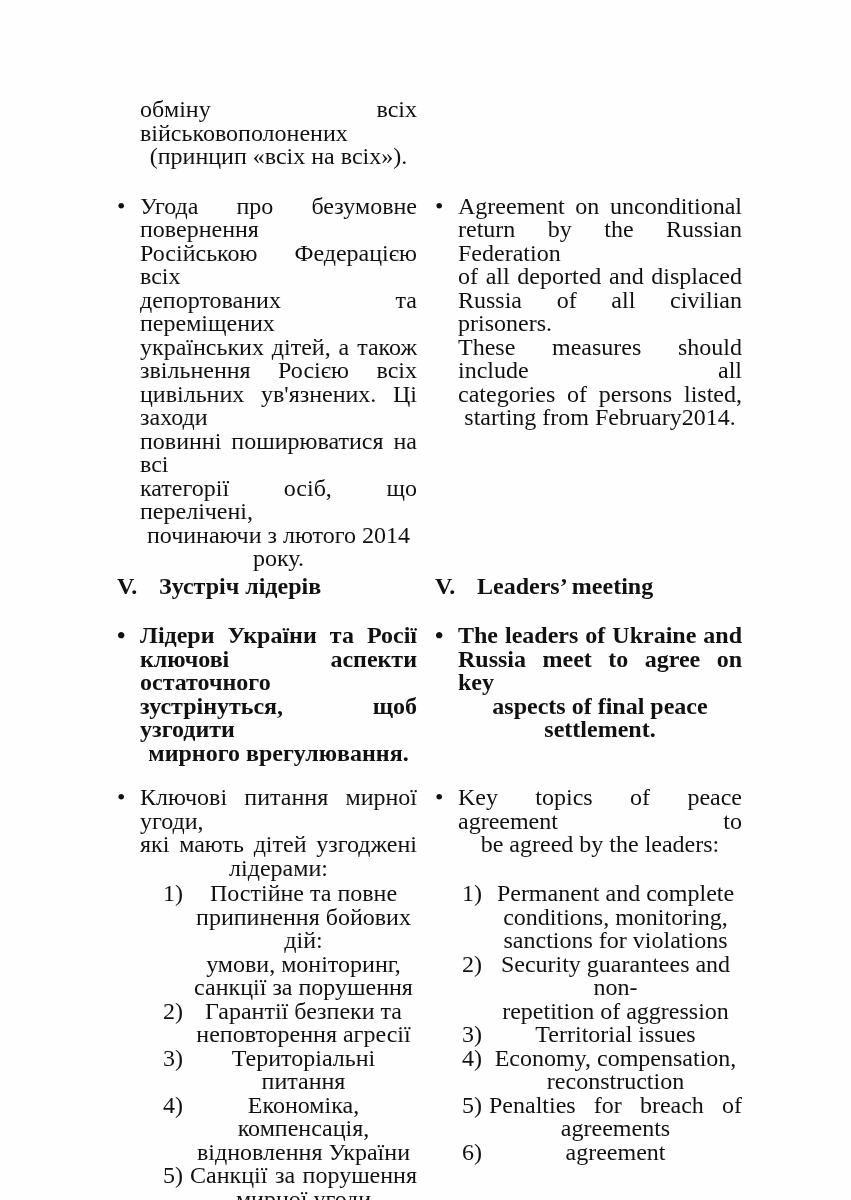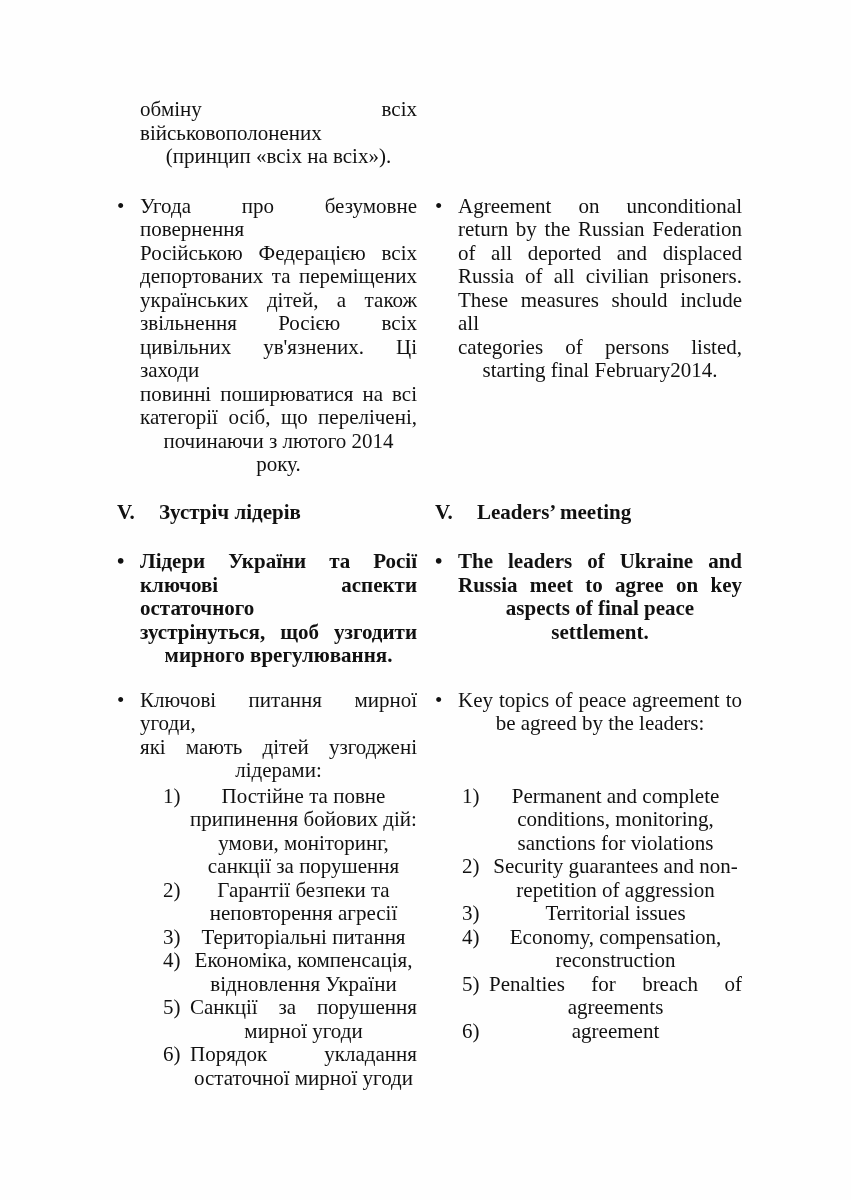--- a/index.html
+++ b/index.html
@@ -1,23 +1,23 @@
 <!DOCTYPE html>
 <html><head>
 <meta charset="utf-8">
 <style>
   html,body { margin:0; padding:0; background:#ffffff; }
   body { width:851px; height:1200px; font-family:"Liberation Serif","DejaVu Serif",serif; color:#111; }
   .page { position:relative; width:851px; height:1200px; overflow:hidden;
           box-sizing:border-box; padding:98px 0 0 117px; background:#fefefe;
-          font-size:21px; line-height:23.5px; }
+          font-size:24px; line-height:23.5px; }
   .row { display:grid; grid-template-columns:300px 307px; column-gap:18px; }
   .col { position:relative; }
   .m-blank    { margin-top:26px; }
-  .m-hdr      { margin-top:24px; }
+  .m-hdr      { margin-top:4px; }
   .m-afterhdr { margin-top:26px; }
   .m-ktop     { margin-top:21px; }
   .m-list     { margin-top:2px; }
   .para { position:relative; }
   .para.indent { padding-left:23px; }
   .bullet-marker { position:absolute; left:0; top:0; width:23px; }
   .bold { font-weight:bold; }
   .ln { text-align:center; white-space:normal; }
   .ln.st { text-align:justify; text-align-last:justify; }
   .hdr { font-weight:bold; }
@@ -64,21 +64,21 @@
     <div class="col">
       <div class="para indent">
         <span class="bullet-marker">•</span>
         <div>
             <div class="ln st">Agreement on unconditional</div>
             <div class="ln st">return by the Russian Federation</div>
             <div class="ln st">of all deported and displaced</div>
             <div class="ln st">Russia of all civilian prisoners.</div>
             <div class="ln st">These measures should include all</div>
             <div class="ln st">categories of persons listed,</div>
-            <div class="ln">starting final February2014.</div>
+            <div class="ln">starting from February2014.</div>
           </div>
       </div>
     </div>
   </div>
 
   <div class="row m-hdr">
     <div class="col">
       <div class="hdr">
         <span class="hnum">V.</span><span class="htitle">Зустріч лідерів</span>
       </div>

